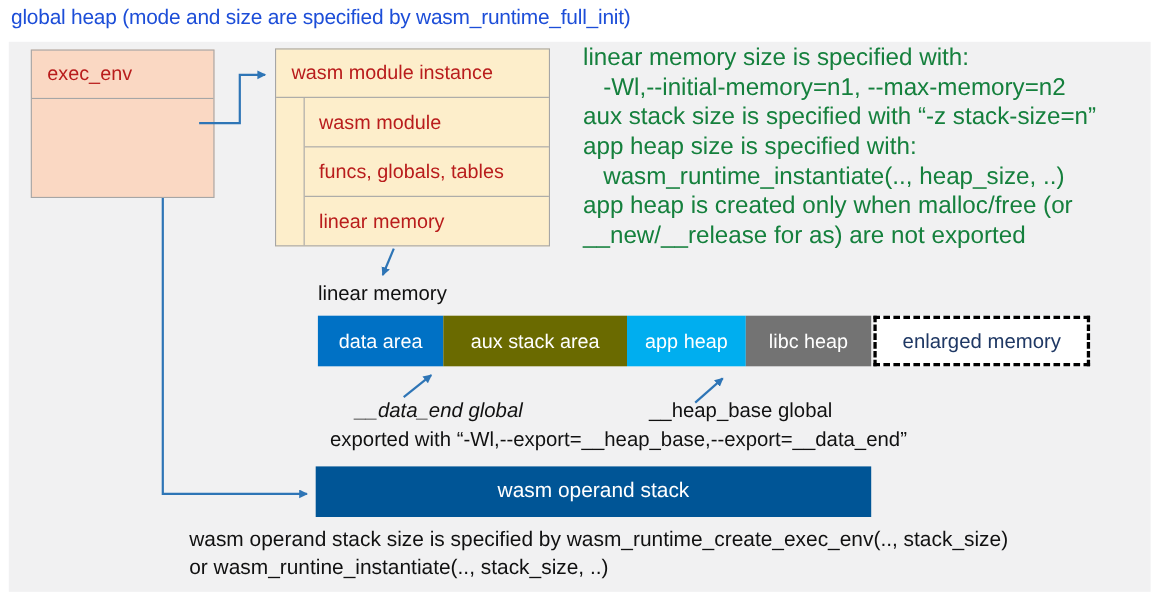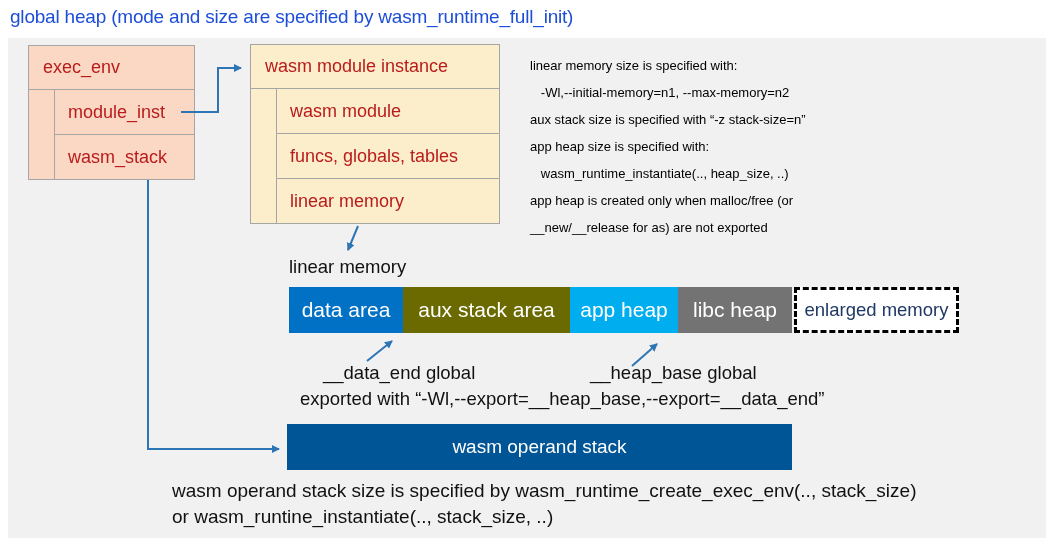--- a/index.html
+++ b/index.html
@@ -53,70 +53,70 @@
   .struct-row {
     flex: 1;
     display: flex; align-items: center;
     padding-left: 13px;
   }
   .struct-row + .struct-row { border-top: 1px solid #a6a6a6; }
 
   
   .notes-top {
     position: absolute;
-    left: 530px; top: 52px;
-    font-size: 13px;
+    left: 530px; top: 38px;
+    font-size: 22px;
     line-height: 27px;
-    color: #000000;
+    color: #15803d;
   }
   .note-line { white-space: pre; }
 
   .linear-memory-label {
     position: absolute;
     left: 289px; top: 256px;
     font-size: 18.5px;
     color: #111111;
   }
 
   
   .segment-bar {
     position: absolute;
     left: 289px; top: 287px;
     height: 46px;
     display: flex;
   }
   .segment {
     display: flex; align-items: center; justify-content: center;
     color: #ffffff;
-    font-size: 21px;
+    font-size: 18px;
     white-space: nowrap;
   }
   .seg-0 { width: 114px; }
   .seg-1 { width: 167px; }
   .seg-2 { width: 108px; }
   .seg-3 { width: 114px; }
   .enlarged-box {
     position: absolute;
     left: 794px; top: 287px;
-    width: 165px; height: 46px;
+    width: 197px; height: 46px;
     background: #ffffff;
     border: 3px dashed #000000;
     display: flex; align-items: center; justify-content: center;
     font-size: 18.5px;
     color: #1f3864;
     white-space: nowrap;
   }
 
   .global-label {
     position: absolute;
     font-size: 18.5px;
     color: #111111;
     white-space: nowrap;
   }
-  .data-end-label { left: 323px; top: 362px; }
+  .data-end-label { left: 323px; top: 362px; font-style: italic; }
   .heap-base-label { left: 590px; top: 362px; }
   .export-note {
     position: absolute;
     left: 300px; top: 388px;
     font-size: 18.5px;
     color: #111111;
     white-space: nowrap;
   }
 
   .operand-stack-bar {
@@ -146,24 +146,20 @@
 <body>
 
 <div class="stage">
 
   <div class="page-title">global heap (mode and size are specified by wasm_runtime_full_init)</div>
 
   <div class="canvas"></div>
 
   <div class="struct-box salmon">
     <div class="struct-header">exec_env</div>
-    <div class="struct-rows">
-      <div class="struct-row">module_inst</div>
-      <div class="struct-row">wasm_stack</div>
-    </div>
   </div>
 
   <div class="struct-box cream">
     <div class="struct-header">wasm module instance</div>
     <div class="struct-rows">
       <div class="struct-row">wasm module</div>
       <div class="struct-row">funcs, globals, tables</div>
       <div class="struct-row">linear memory</div>
     </div>
   </div>

